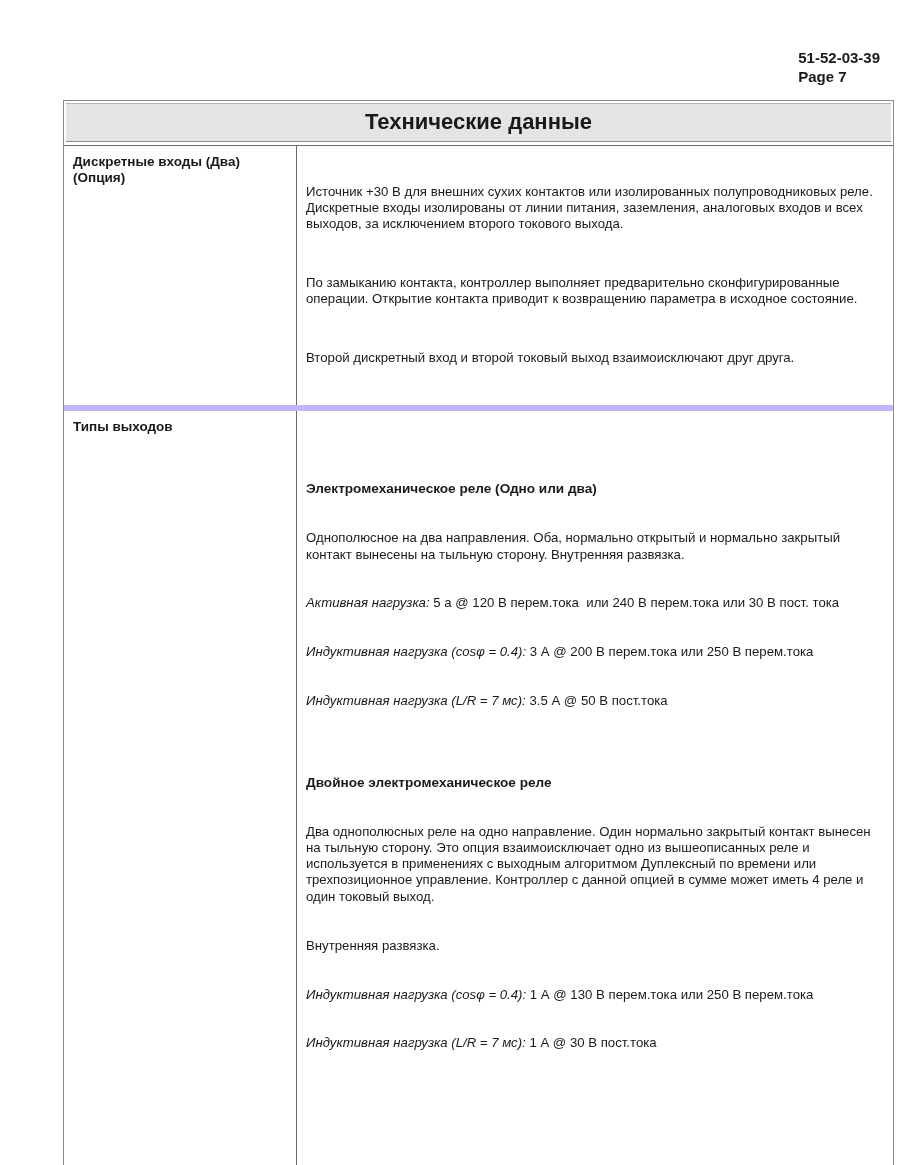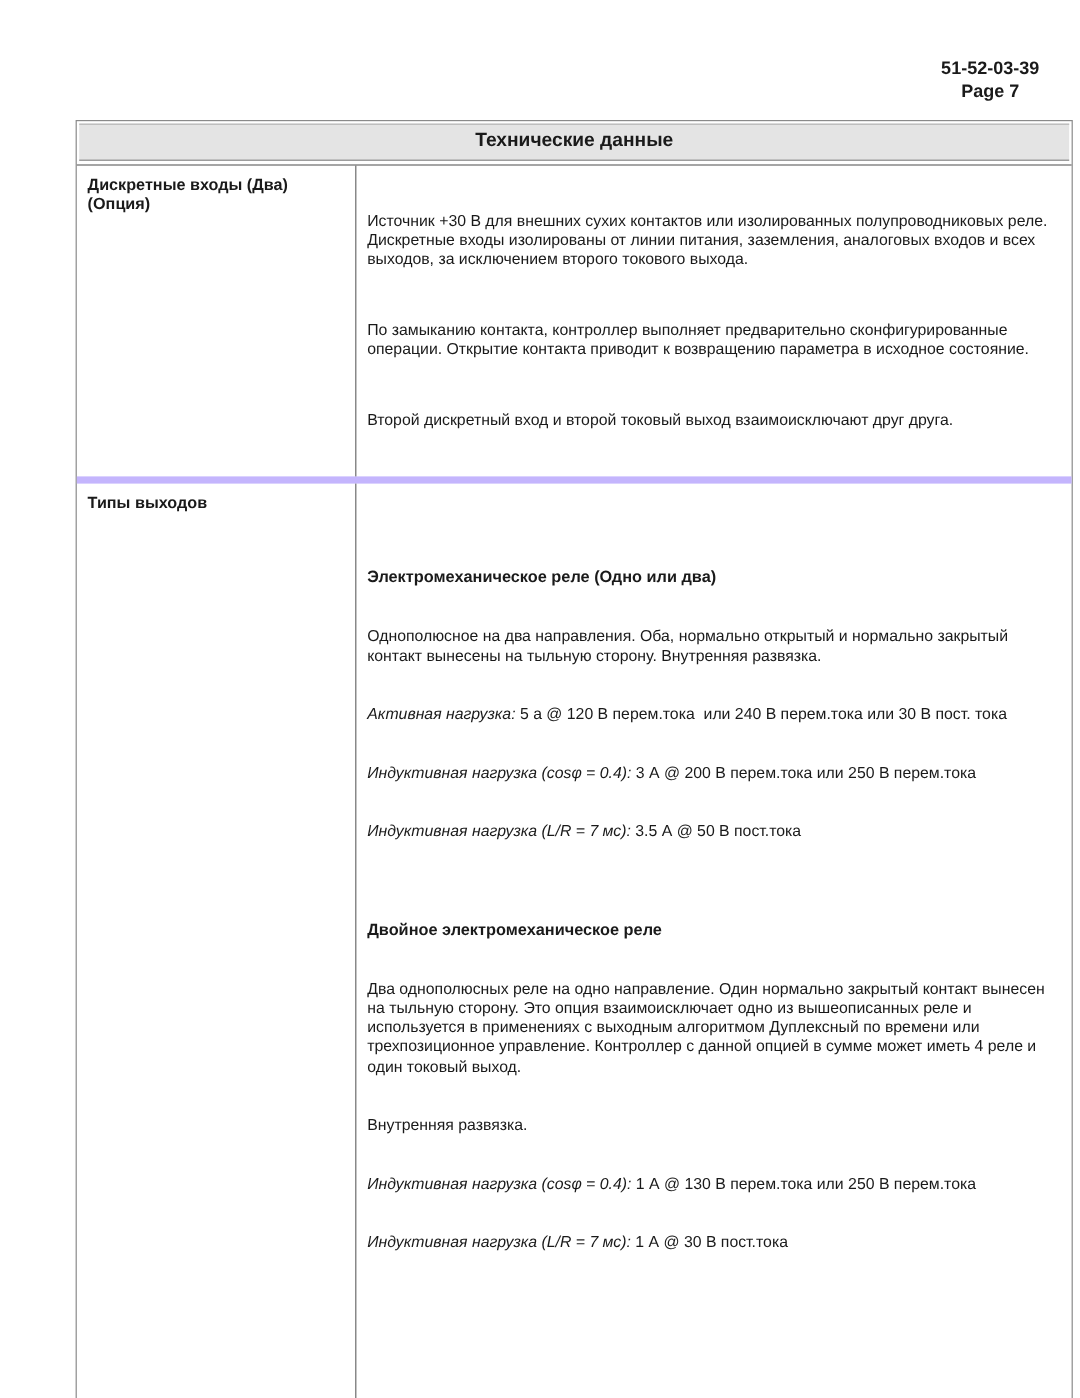--- a/index.html
+++ b/index.html
@@ -12,42 +12,42 @@
   .page {
     position: relative;
     width: 900px;
     height: 1165px;
     background: #ffffff;
     overflow: hidden;
   }
   .doc-header {
     position: absolute;
     top: 48px;
-    right: 34px;
-    text-align: center;
+    right: 20px;
+    text-align: left;
     font-weight: bold;
     font-size: 15px;
     line-height: 19px;
   }
   .spec-table {
     position: absolute;
     left: 63px;
     top: 100px;
     width: 829px;
     border: 1px solid #8a8a8a;
     background: #ffffff;
   }
   .title-row {
     margin: 2px 2px 3px 2px;
     background: #e4e4e4;
     border-top: 1px solid #b5b5b5;
     border-bottom: 1px solid #8a8a8a;
     text-align: center;
     font-weight: bold;
-    font-size: 16px;
+    font-size: 22px;
     padding: 5px 0 6px 0;
   }
   .body-rows {
     border-top: 1px solid #6b6b6b;
   }
   .trow {
     display: flex;
     border-bottom: 6px solid #c4b5fd;
   }
   .trow:last-child { border-bottom: none; }

